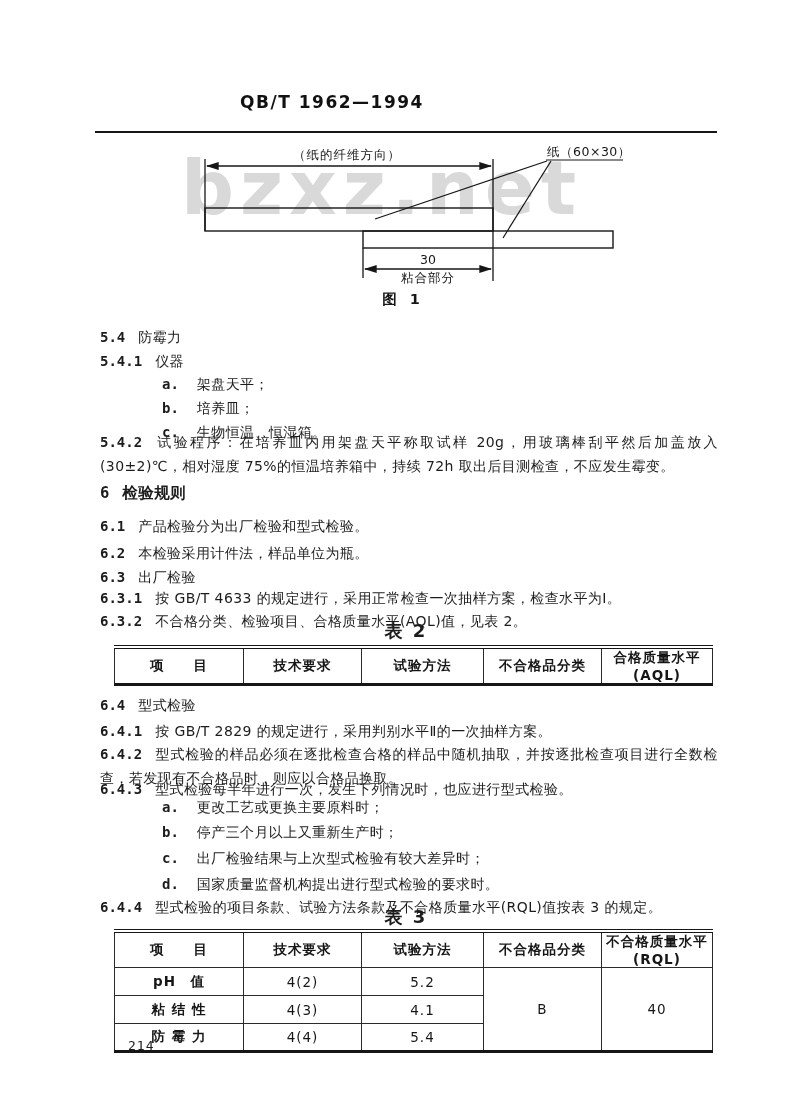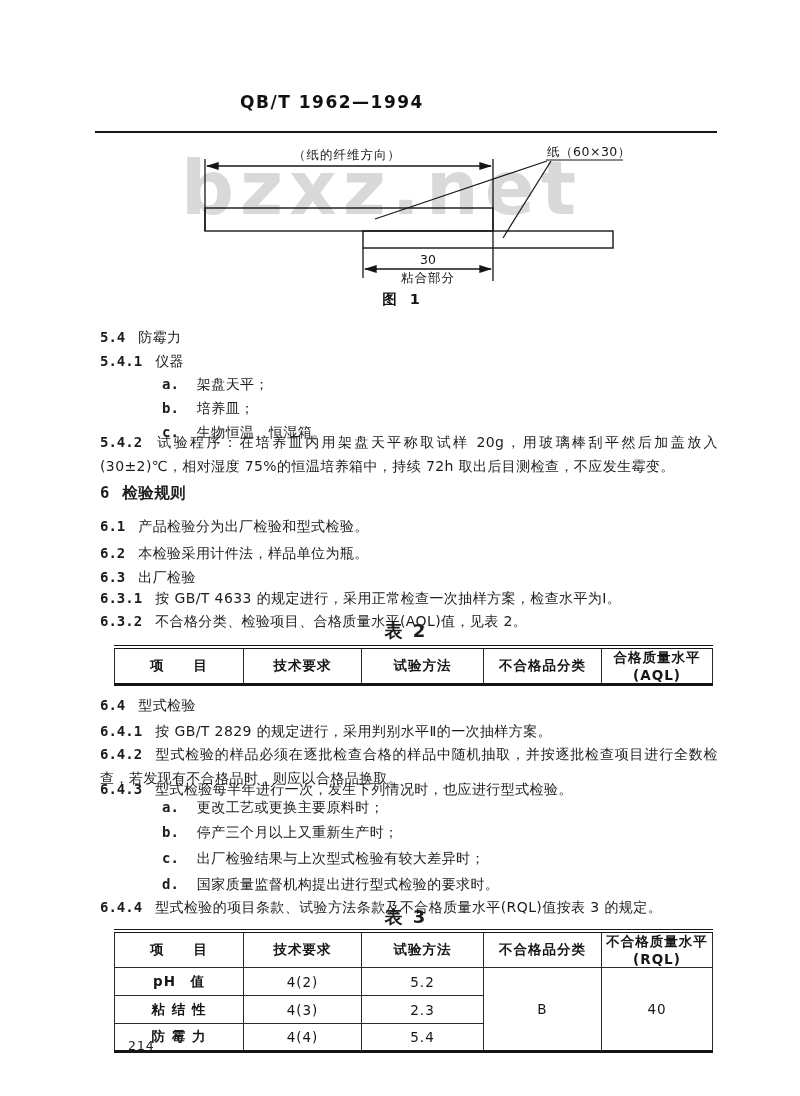--- a/index.html
+++ b/index.html
@@ -208,21 +208,21 @@
   <tr>
     <td class="lbl">pH　值</td>
     <td>4(2)</td>
     <td>5.2</td>
     <td rowspan="3">B</td>
     <td rowspan="3">40</td>
   </tr>
   <tr>
     <td class="lbl">粘 结 性</td>
     <td>4(3)</td>
-    <td>2.3</td>
+    <td>4.1</td>
   </tr>
   <tr>
     <td class="lbl">防 霉 力</td>
     <td>4(4)</td>
     <td>5.4</td>
   </tr>
 </tbody>
   </table>
 
 <div class="page-number">214</div>

